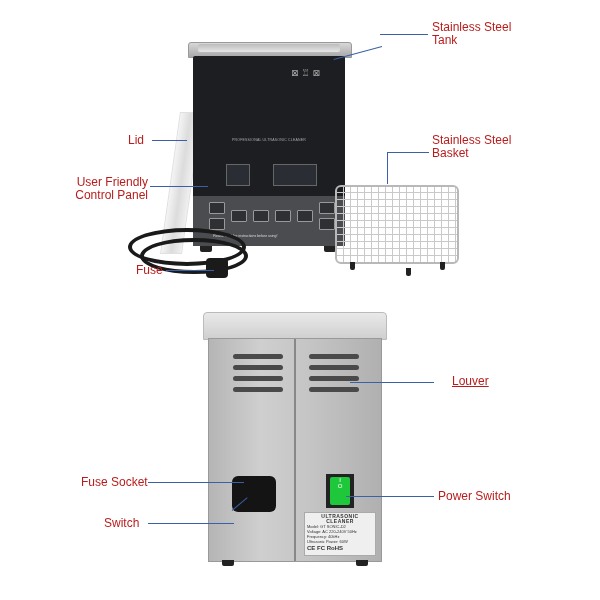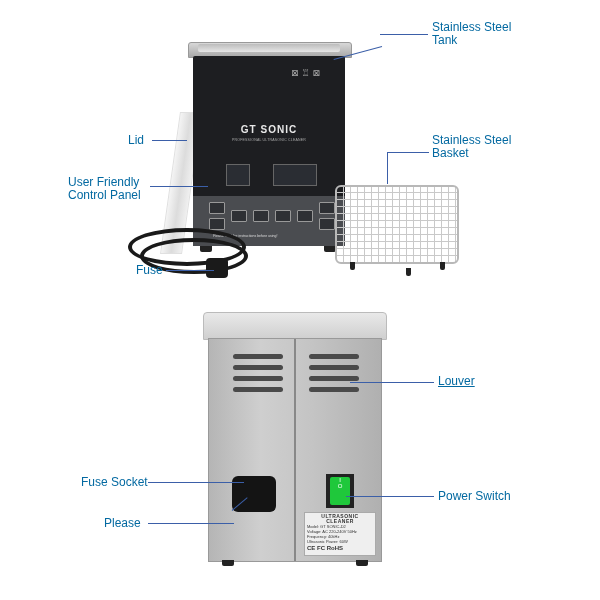--- a/index.html
+++ b/index.html
@@ -1,17 +1,17 @@
 <!DOCTYPE html>
 <html><head>
 <meta charset="utf-8">
 <style>
   html, body { margin:0; padding:0; background:#ffffff; }
   body { width:600px; height:600px; position:relative; overflow:hidden; font-family:"Liberation Sans", "DejaVu Sans", sans-serif; }
-  .label { position:absolute; font-size:12px; color:#0369a1; line-height:13px; }
+  .label { position:absolute; font-size:12px; color:#b91c1c; line-height:13px; }
   .line { position:absolute; height:1px; background:#3b5fa8; }
   .vline { position:absolute; width:1px; background:#3b5fa8; }
   
   .tank-rim { position:absolute; left:188px; top:42px; width:162px; height:14px; background:linear-gradient(#d8d8d8,#a8a8a8); border-radius:3px 3px 0 0; border:1px solid #999; }
   .tank-inner { position:absolute; left:198px; top:44px; width:142px; height:8px; background:linear-gradient(#bcbcbc,#e6e6e6); border-radius:2px; }
   .front { position:absolute; left:193px; top:56px; width:152px; height:190px; background:#1d1e21; border-radius:2px; }
   .front .panel-bottom { position:absolute; left:0; bottom:0; width:152px; height:50px; background:#4a4c50; }
   .logo { position:absolute; left:0; width:152px; top:68px; text-align:center; color:#e8e8e8; font-weight:bold; font-size:10px; letter-spacing:1px; }
   .tagline { position:absolute; left:0; width:152px; top:82px; text-align:center; color:#aaa; font-size:3.5px; letter-spacing:0.2px; }
   .display { position:absolute; border:1px solid #666; background:#2a2d33; }
@@ -33,21 +33,20 @@
 </style>
 </head>
 <body>
 
 <div>
   <div class="lid"></div>
   <div class="tank-rim"></div>
   <div class="tank-inner"></div>
   <div class="front">
     <div style="position:absolute;left:98px;top:12px;color:#aaa;font-size:9px;letter-spacing:3px;">⊠♖⊠</div>
-    <div class="logo">GT SONIC</div>
     <div class="tagline">PROFESSIONAL ULTRASONIC CLEANER</div>
     <div class="display" style="left:33px;top:108px;width:22px;height:20px;"></div>
     <div class="display" style="left:80px;top:108px;width:42px;height:20px;"></div>
     <div class="panel-bottom">
       <div class="btn" style="left:16px;top:6px;"></div>
       <div class="btn" style="left:16px;top:22px;"></div>
       <div class="btn" style="left:38px;top:14px;"></div>
       <div class="btn" style="left:60px;top:14px;"></div>
       <div class="btn" style="left:82px;top:14px;"></div>
       <div class="btn" style="left:104px;top:14px;"></div>
@@ -101,36 +100,36 @@
 </div>
 
 <div class="line" style="left:380px;top:34px;width:48px;"></div>
 <div class="line" style="left:332px;top:46px;width:50px;transform:rotate(-15deg);transform-origin:right;"></div>
 <div class="label" style="left:432px;top:21px;white-space:pre;">Stainless Steel
 Tank</div>
 
 <div class="label" style="left:128px;top:134px;">Lid</div>
 <div class="line" style="left:152px;top:140px;width:35px;"></div>
 
-<div class="label" style="left:68px;top:176px;white-space:pre;width:80px;">User Friendly
+<div class="label" style="left:68px;top:176px;text-align:right;white-space:pre;width:80px;">User Friendly
 Control Panel</div>
 <div class="line" style="left:150px;top:186px;width:58px;"></div>
 
 <div class="label" style="left:432px;top:134px;white-space:pre;">Stainless Steel
 Basket</div>
 <div class="line" style="left:387px;top:152px;width:42px;"></div>
 <div class="vline" style="left:387px;top:152px;height:32px;"></div>
 
 <div class="label" style="left:136px;top:264px;">Fuse</div>
 <div class="line" style="left:166px;top:270px;width:48px;"></div>
 
-<div class="label" style="left:438px;top:375px;text-decoration:underline;">Louver</div>
+<div class="label" style="left:452px;top:375px;text-decoration:underline;">Louver</div>
 <div class="line" style="left:350px;top:382px;width:84px;"></div>
 
 <div class="label" style="left:81px;top:476px;">Fuse Socket</div>
 <div class="line" style="left:148px;top:482px;width:96px;"></div>
 
-<div class="label" style="left:104px;top:517px;">Please</div>
+<div class="label" style="left:104px;top:517px;">Switch</div>
 <div class="line" style="left:148px;top:523px;width:86px;"></div>
 <div class="line" style="left:232px;top:510px;width:20px;transform:rotate(-40deg);transform-origin:left;"></div>
 
 <div class="label" style="left:438px;top:490px;">Power Switch</div>
 <div class="line" style="left:346px;top:496px;width:88px;"></div>
 
 </body></html>

